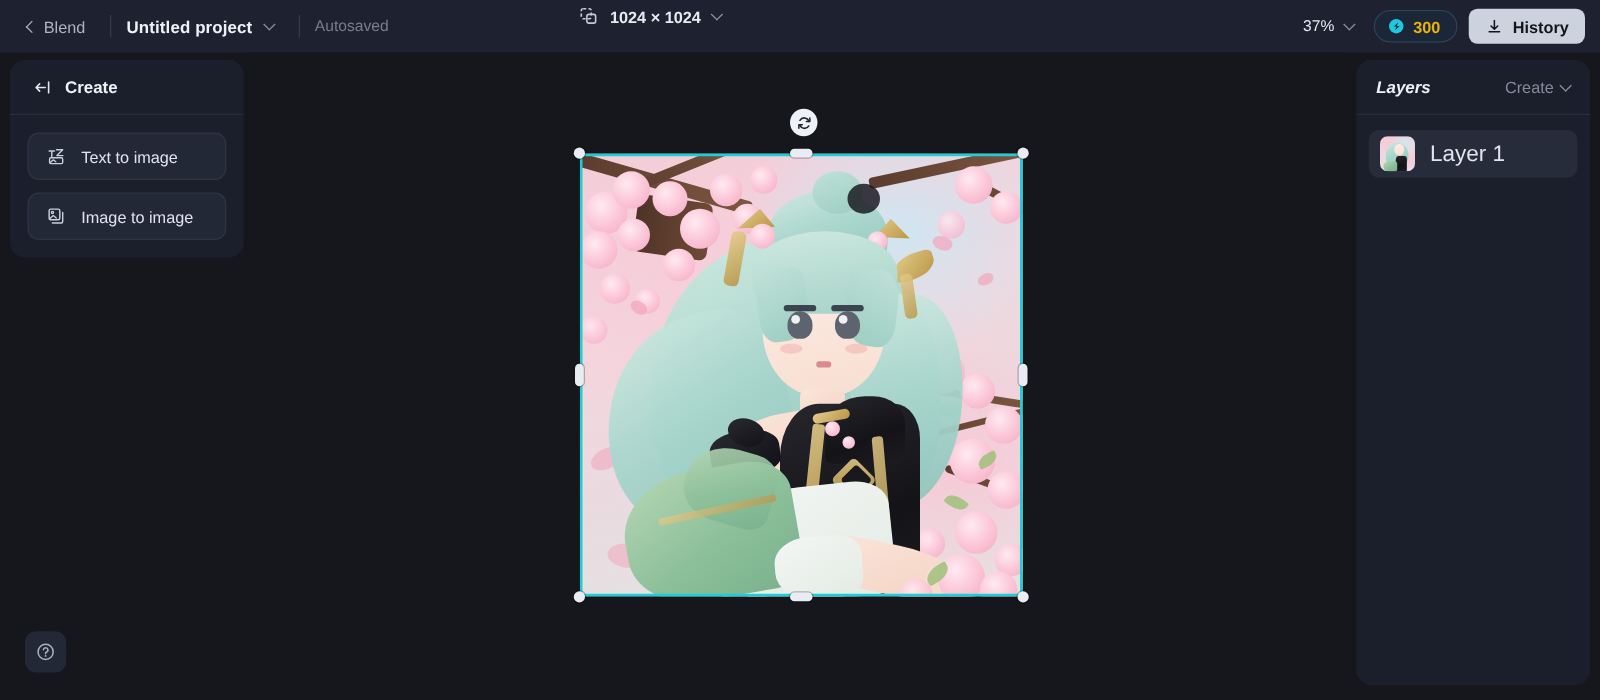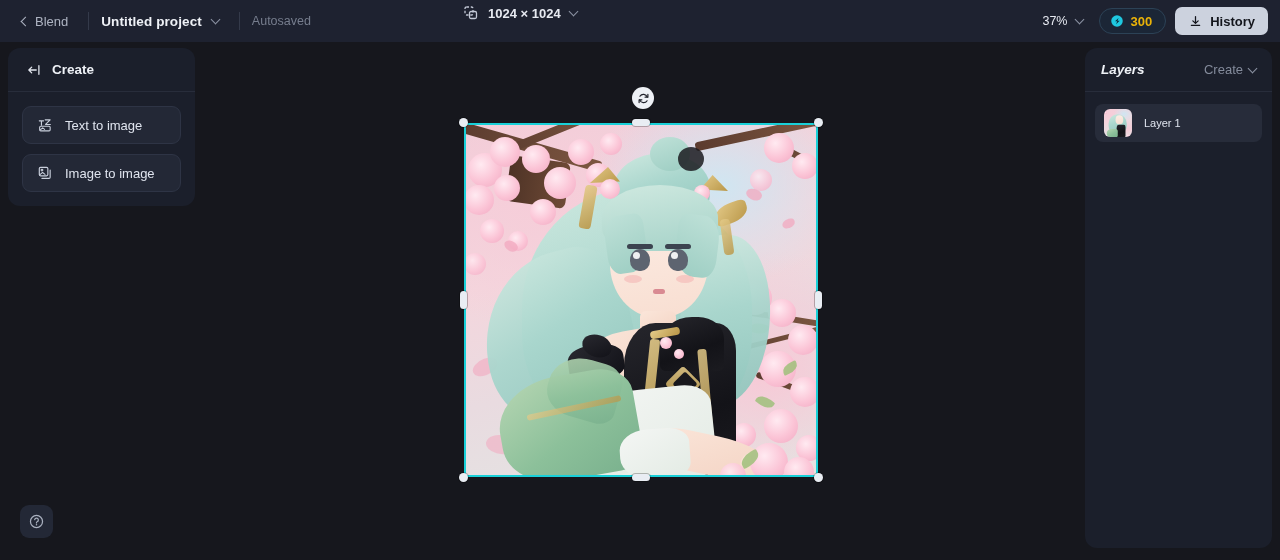--- a/index.html
+++ b/index.html
@@ -131,21 +131,21 @@
   }
   .rp-tab-active { color: #eef1f6; font-size: 13.5px; font-weight: bold; font-style: italic; }
   .rp-tab { display: flex; align-items: center; gap: 6px; cursor: pointer; }
   .rp-tab-label { color: #848b9b; font-size: 13px; }
   .rp-body { padding: 12px 10px; }
   .layer-row {
     height: 38px; border-radius: 8px; background: #272c3a;
     display: flex; align-items: center; gap: 12px; padding: 0 9px; cursor: pointer;
   }
   .layer-thumb { width: 28px; height: 28px; border-radius: 6px; overflow: hidden; position: relative; }
-  .layer-name { color: #dfe4ee; font-size: 11px; }
+  .layer-name { color: #dfe4ee; font-size: 18px; }
 
   
   .art { position: absolute; inset: 0; }
   .art-sky { position: absolute; inset: 0;
     background:
       radial-gradient(ellipse 60% 45% at 72% 18%, #cfe6f2 0%, rgba(207,230,242,0) 62%),
       radial-gradient(ellipse 70% 55% at 22% 20%, #f6cdd9 0%, rgba(246,205,217,0) 70%),
       radial-gradient(ellipse 60% 50% at 85% 70%, #f7c9d6 0%, rgba(247,201,214,0) 68%),
       linear-gradient(165deg, #f0cdd8 0%, #f4d6dd 38%, #e9dbe0 64%, #e2e6e3 100%);
   }

